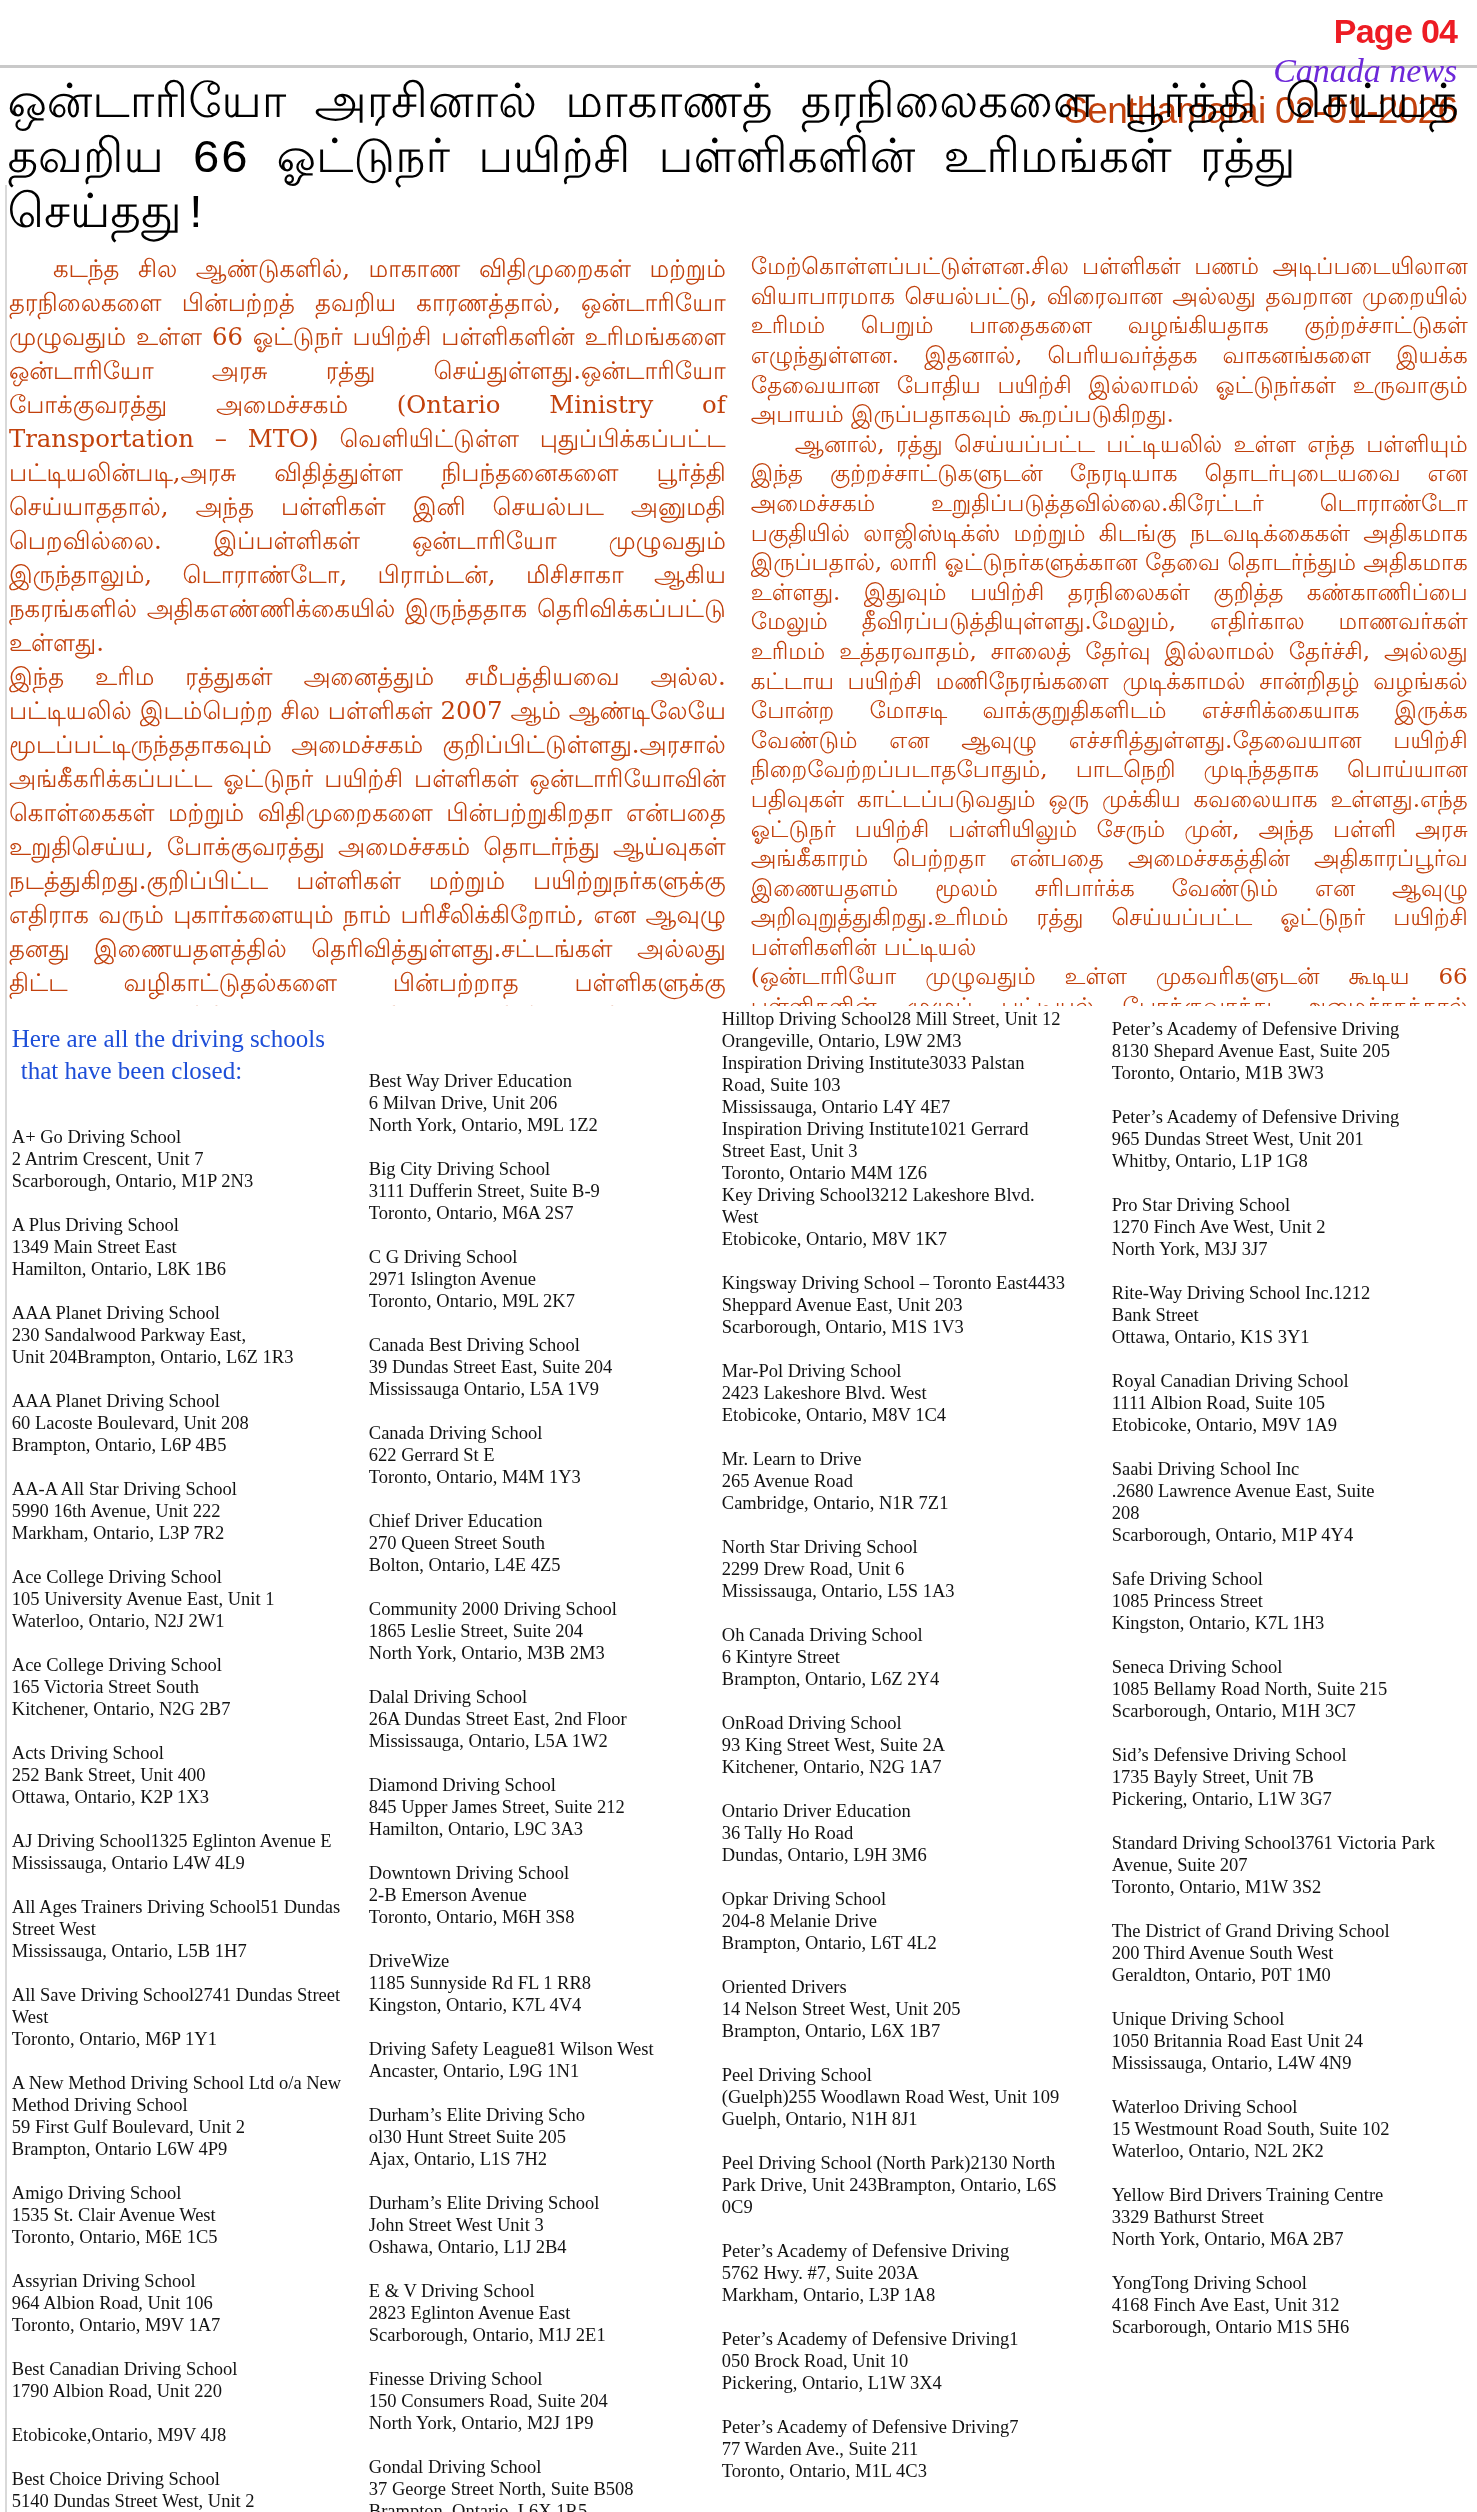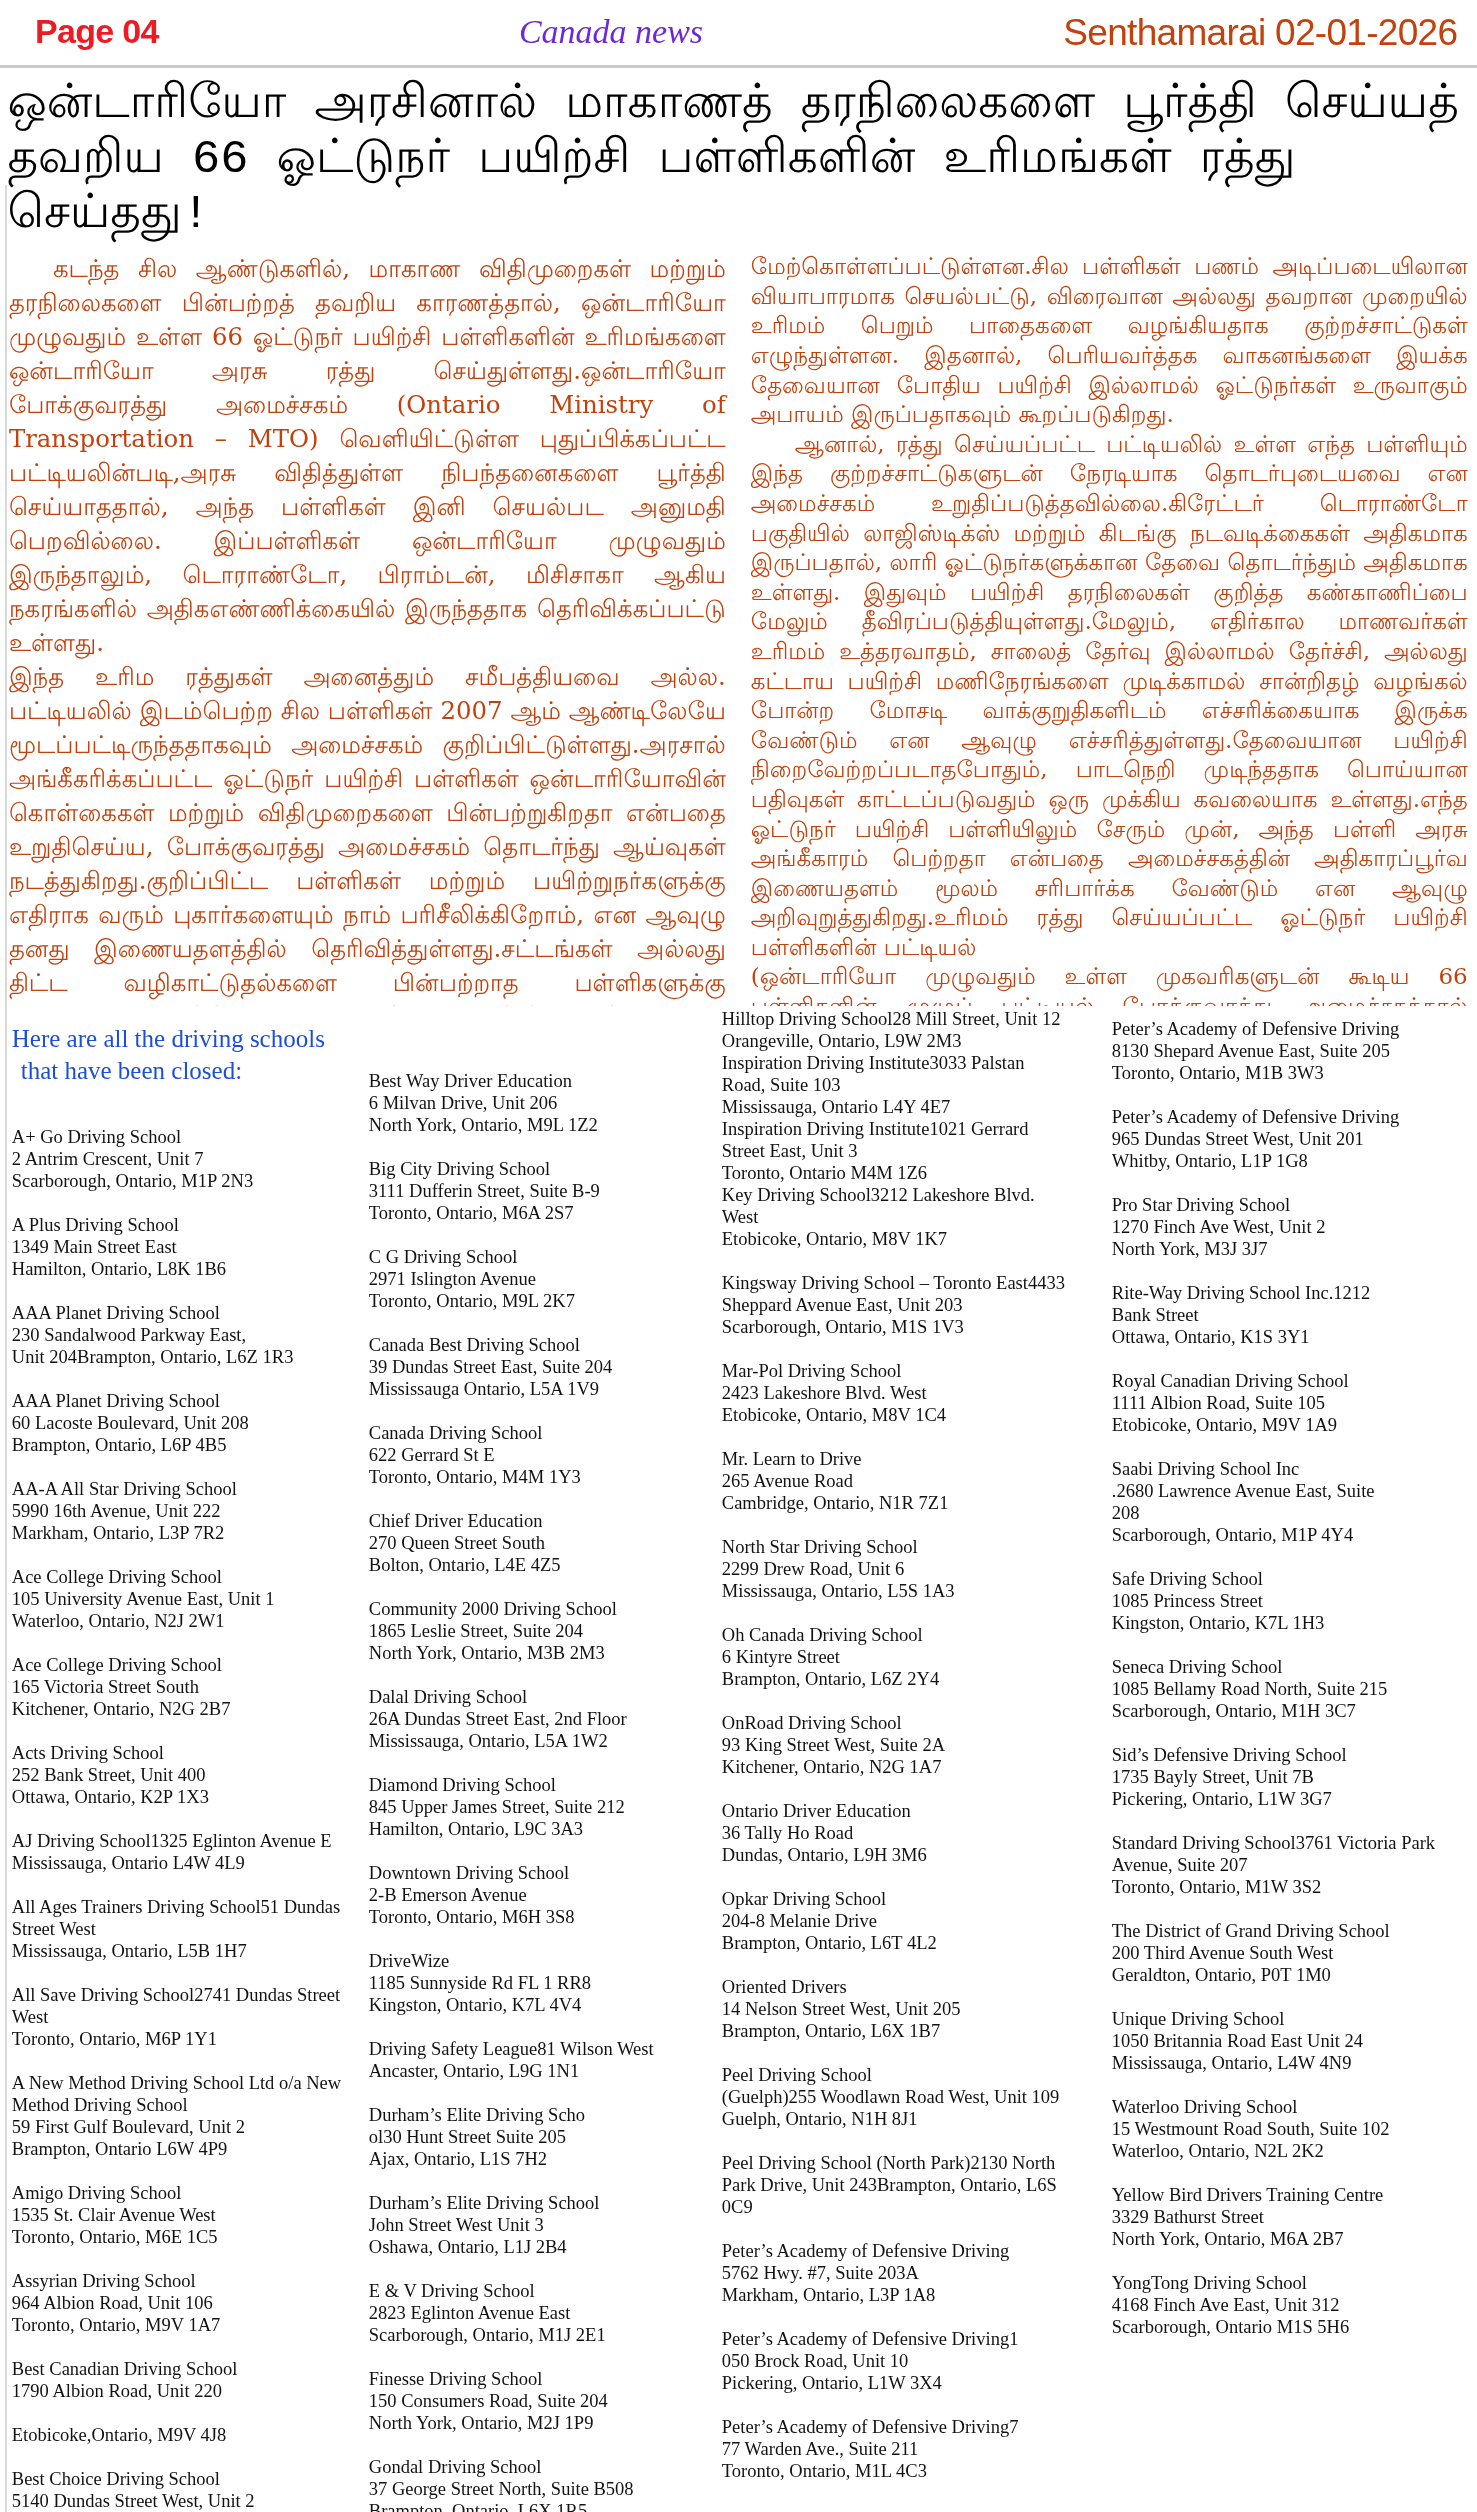--- a/index.html
+++ b/index.html
@@ -3,23 +3,23 @@
 <meta charset="utf-8">
 <style>
   html,body{margin:0;padding:0;background:#ffffff;}
   body{width:1478px;height:2512px;overflow:hidden;color:#0e0e0e;
        font-family:"Liberation Serif","DejaVu Serif",serif;}
   .page{position:relative;width:1478px;height:2512px;background:#ffffff;}
   .page::before{content:"";position:absolute;left:5.2px;top:185px;bottom:0;
        width:1.5px;background:#d9d9d9;}
 
   
-  .hdr{display:flex;align-items:flex-start;justify-content:space-between;
+  .hdr{display:flex;align-items:flex-end;justify-content:space-between;
        padding:11.8px 20.7px 7.4px 35px;height:46px;border-bottom:3px solid #c9c9c9;
-       background:#ffffff;box-sizing:content-box;}
+       background:#ffffff;box-sizing:content-box;flex-direction:column;}
   .hdr-left{font-family:"Liberation Sans","DejaVu Sans",sans-serif;
        font-weight:bold;font-size:34px;color:#ed1c24;letter-spacing:-0.7px;}
   .hdr-center{font-family:"Liberation Serif","DejaVu Serif",serif;
        font-size:34px;color:#6d28d9;margin-top:1.5px;font-style:italic;}
   .hdr-right{font-family:"Liberation Sans","DejaVu Sans",sans-serif;
        font-weight:normal;font-size:37px;color:#c2410c;letter-spacing:-0.7px;}
 
   
   .headline{margin:10.3px 7.4px 4.4px 7.4px;font-weight:500;color:#000000;
        font-size:47px;line-height:1.17;letter-spacing:0;

